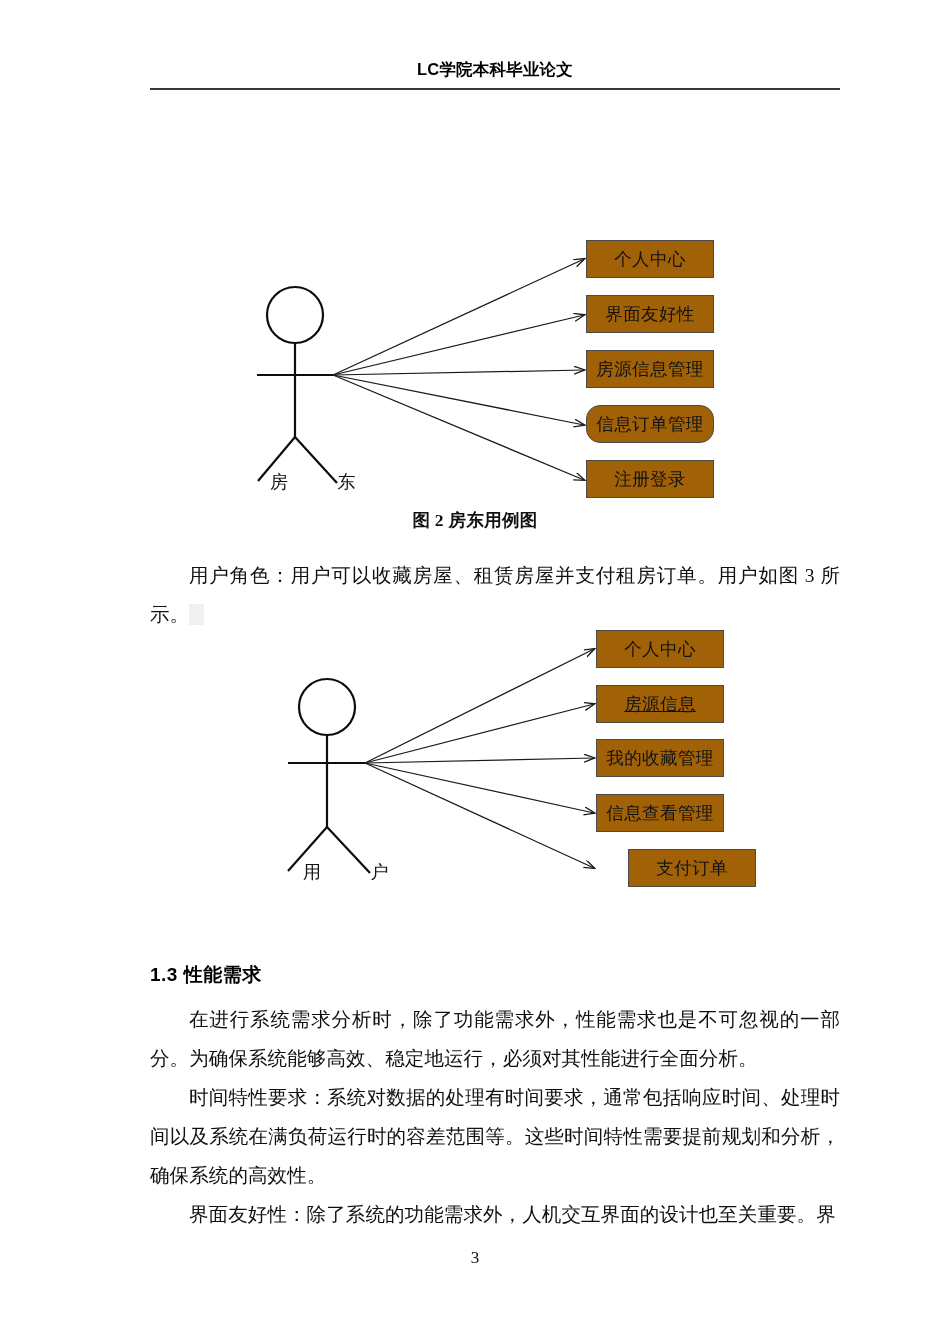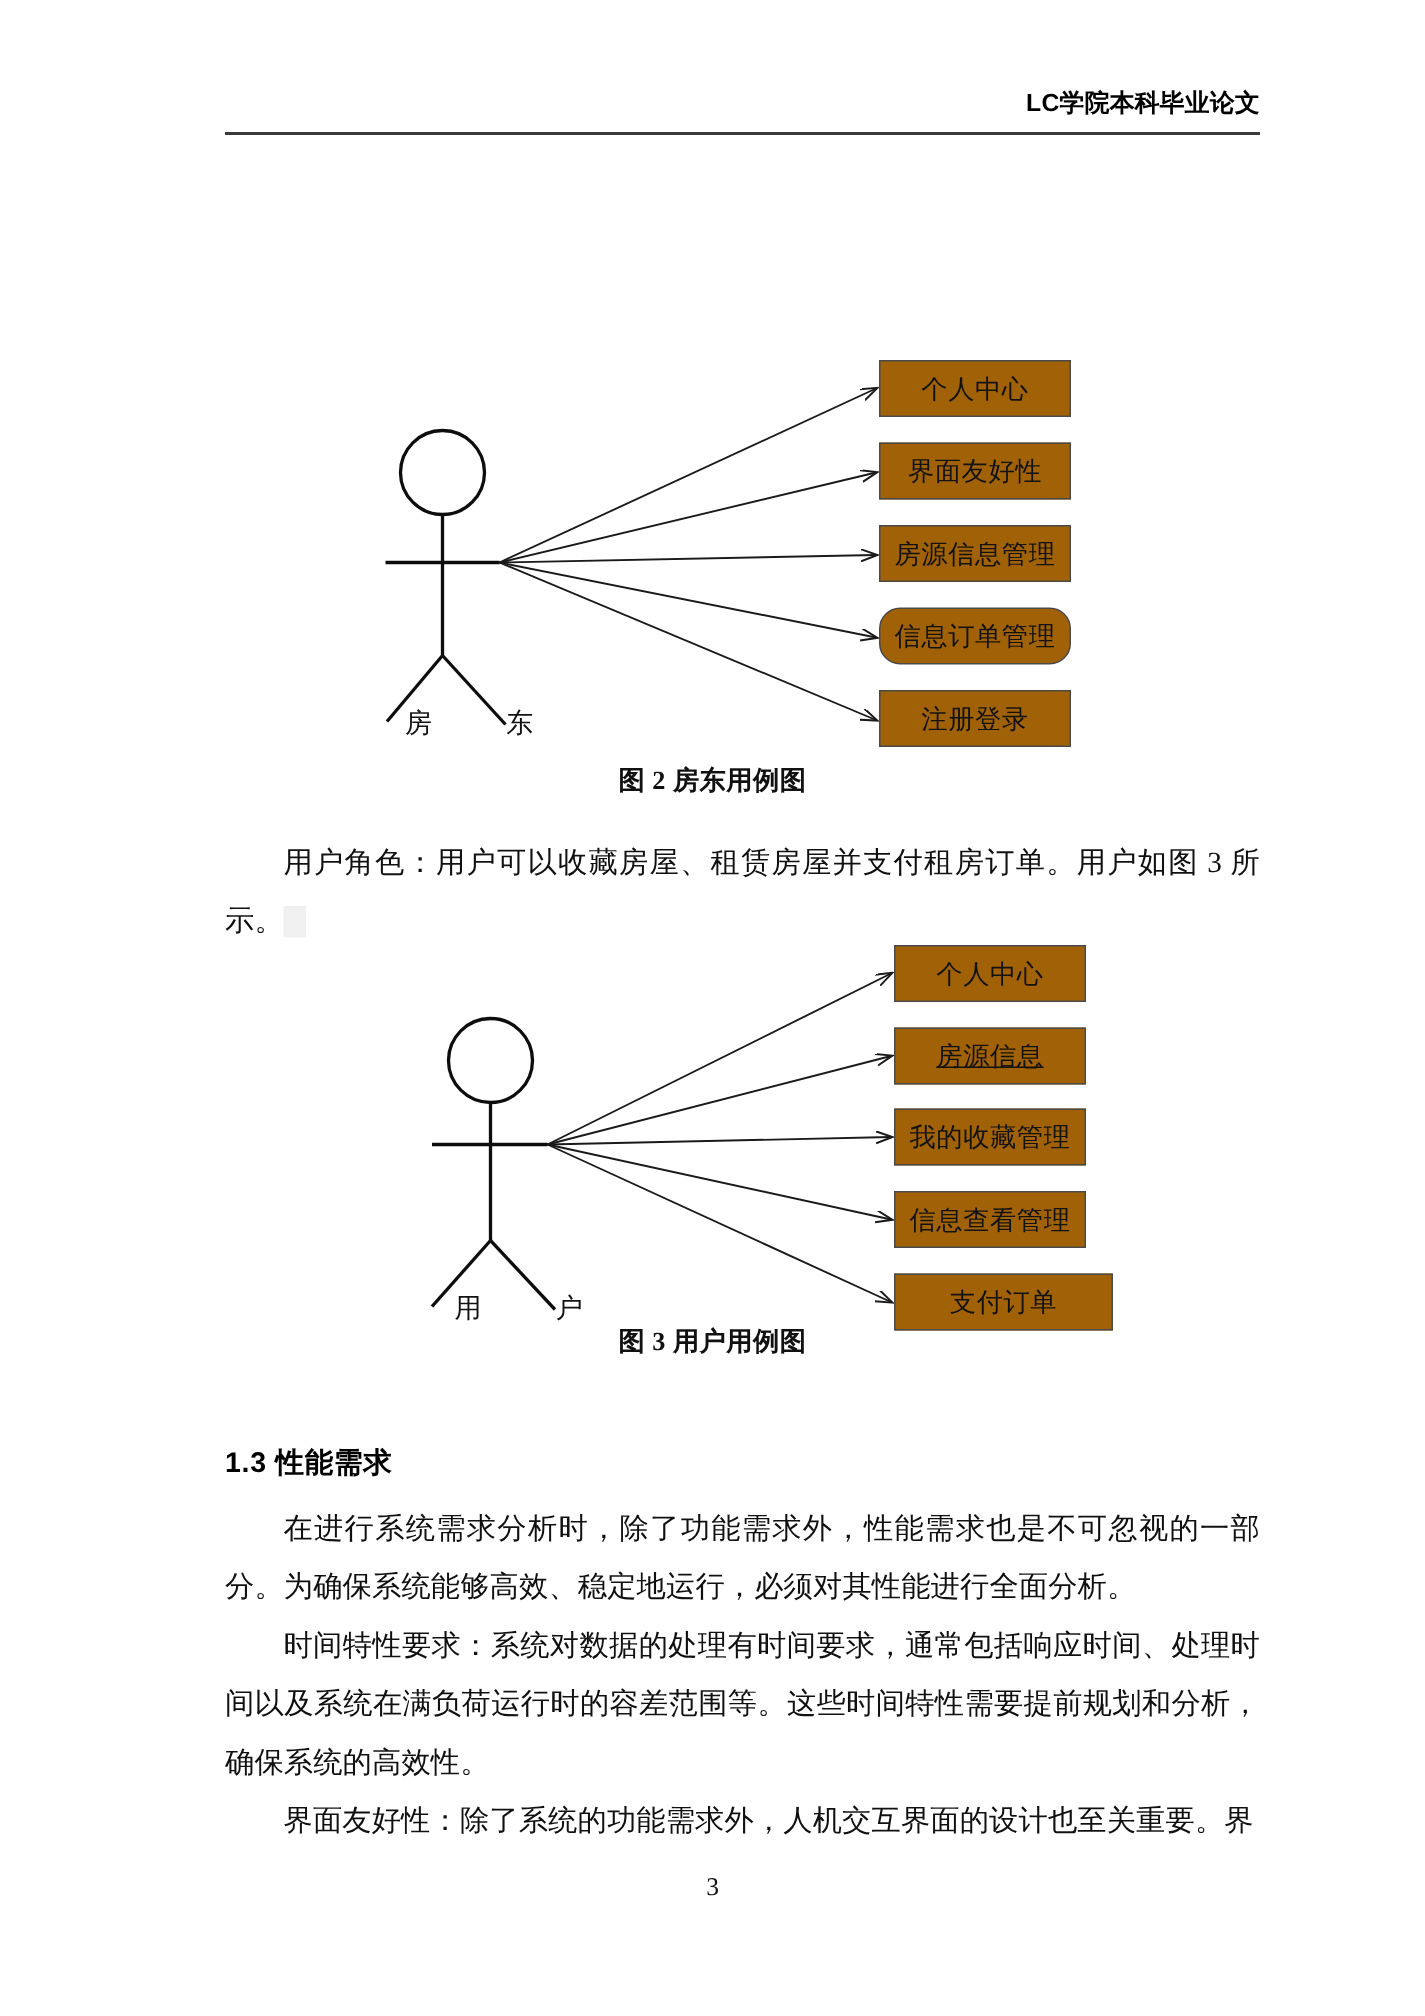--- a/index.html
+++ b/index.html
@@ -31,21 +31,20 @@
     width: 690px;
     text-align: center;
   }
   .header-title {
     font-family: "Liberation Sans", "DejaVu Sans", sans-serif;
     font-weight: bold;
     font-size: 16.5px;
     letter-spacing: 0.2px;
     color: #000;
     line-height: 22px;
-    text-align: right;
   }
   .header-rule {
     position: absolute;
     left: 150px;
     top: 88px;
     width: 690px;
     height: 0;
     border-top: 2px solid #3a3a3a;
   }
 
@@ -211,24 +210,23 @@
         <line x1="365" y1="148" x2="594" y2="253"></line>
       </g>
     </svg>
 
     <div class="actor-label" style="left:303px; top:245px;">用   户</div>
 
     <div class="usecase-box" style="left:596px; top:15px; width:128px; height:38px;">个人中心</div>
     <div class="usecase-box" style="left:596px; top:70px; width:128px; height:38px;text-decoration:underline;">房源信息</div>
     <div class="usecase-box" style="left:596px; top:124px; width:128px; height:38px;">我的收藏管理</div>
     <div class="usecase-box" style="left:596px; top:179px; width:128px; height:38px;">信息查看管理</div>
-    <div class="usecase-box" style="left:596px; top:234px; width:146px; height:38px;">支付订单</div>
-  </div>
-
-  <div class="figure-caption" style="top:882px;">图 3  用户用例图</div>
+    <div class="usecase-box" style="left:628px; top:234px; width:128px; height:38px;">支付订单</div>
+  </div>
+
 
   <div class="section-heading">1.3  性能需求</div>
 
   <div class="body-text indent p3">在进行系统需求分析时，除了功能需求外，性能需求也是不可忽视的一部分。为确保系统能够高效、稳定地运行，必须对其性能进行全面分析。</div>
 
   <div class="body-text indent p4">时间特性要求：系统对数据的处理有时间要求，通常包括响应时间、处理时间以及系统在满负荷运行时的容差范围等。这些时间特性需要提前规划和分析，确保系统的高效性。</div>
 
   <div class="body-text indent p5">界面友好性：除了系统的功能需求外，人机交互界面的设计也至关重要。界</div>
 
   <div class="page-number">3</div>

